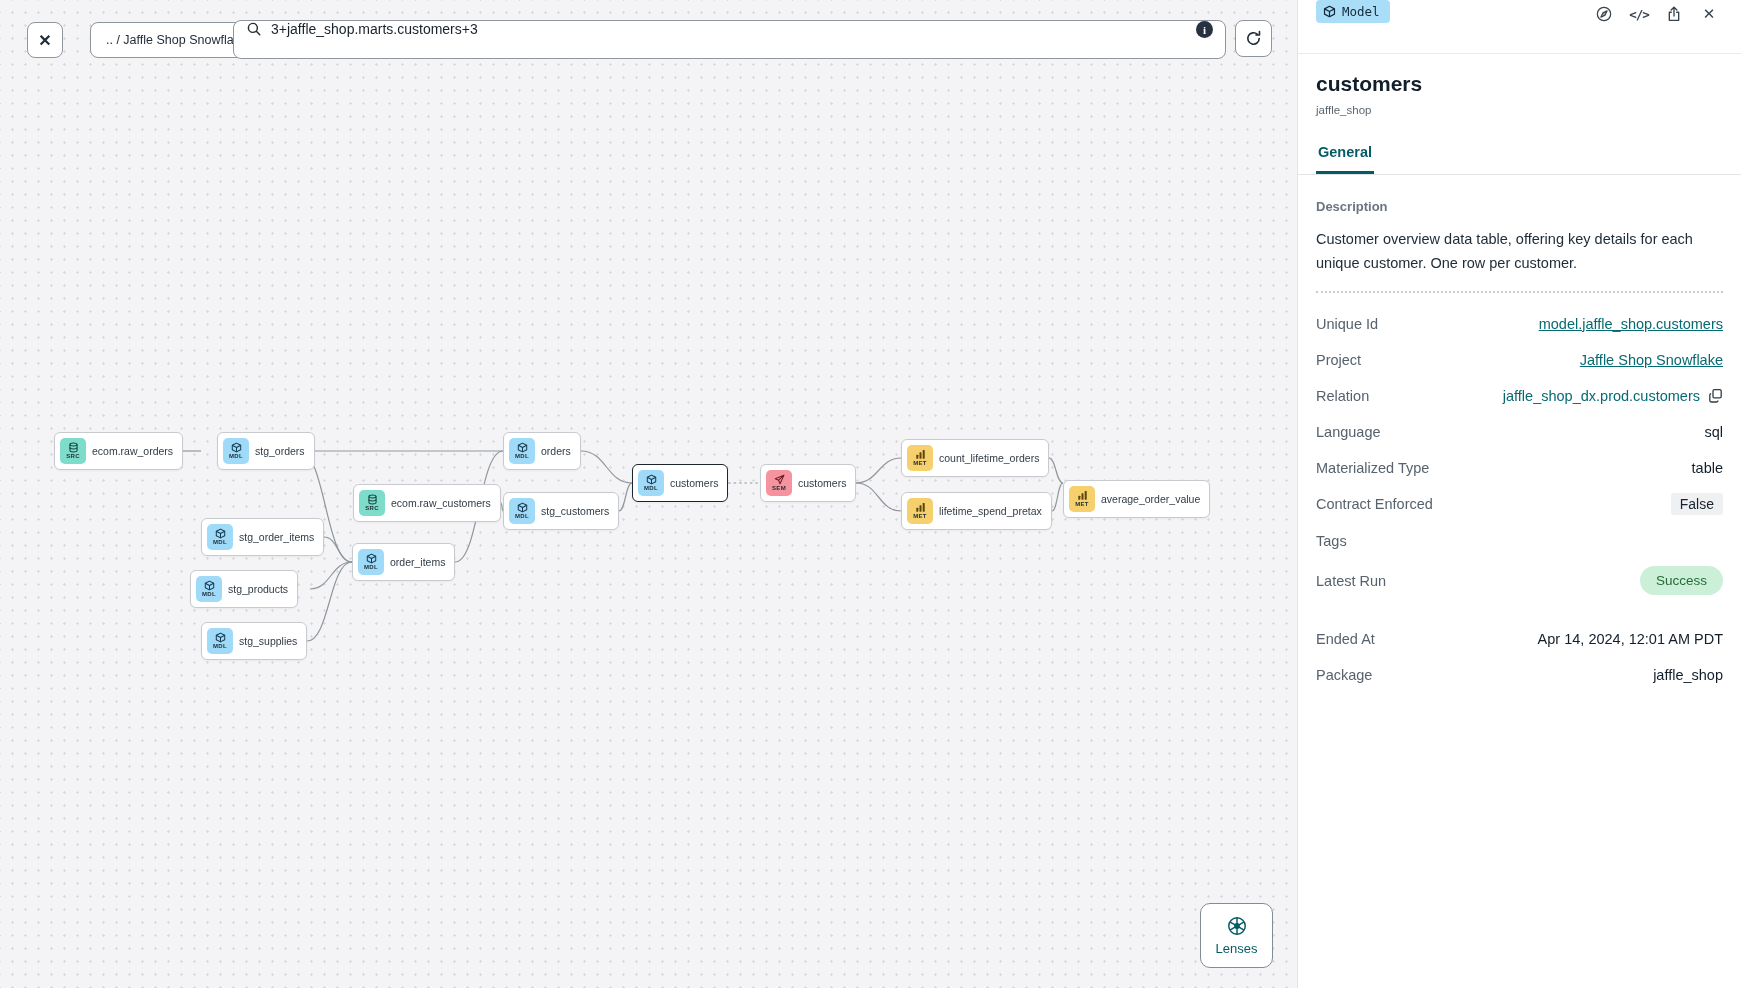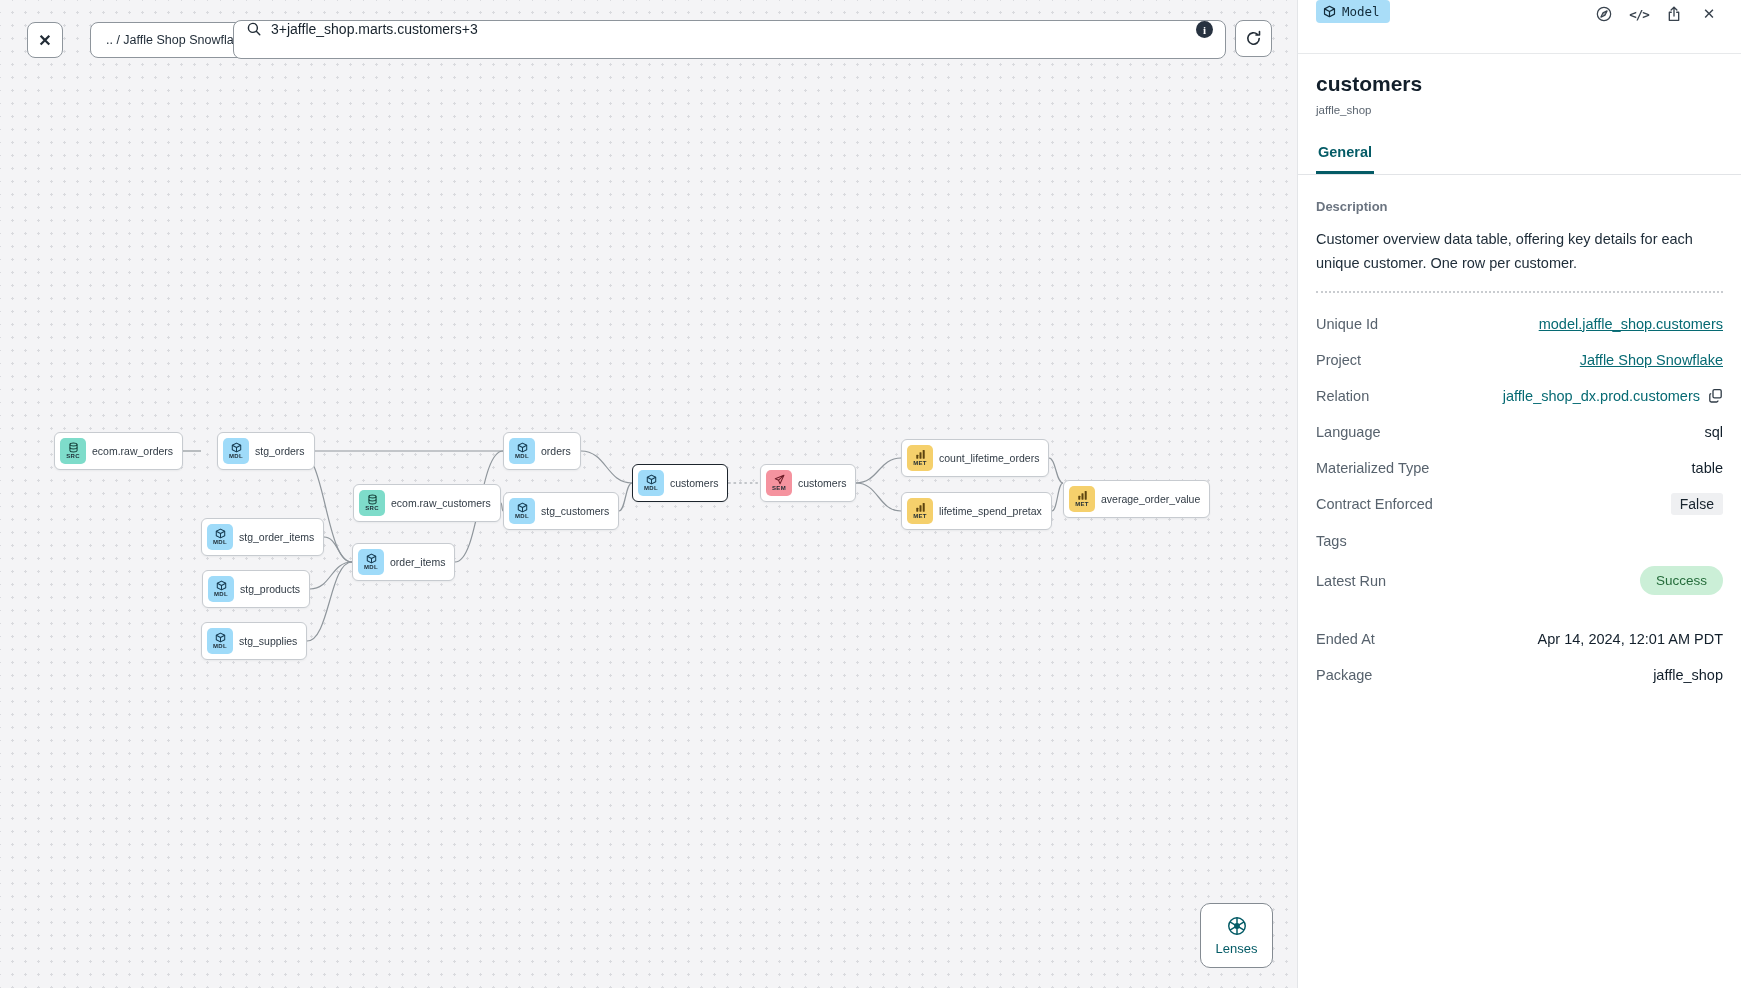--- a/index.html
+++ b/index.html
@@ -175,21 +175,21 @@
           <span class="nbadge" style="background: rgb(159, 219, 249);">
             <svg viewBox="0 0 12 12" fill="none" stroke="#14394f" stroke-width="1.1" stroke-linejoin="round">
               <path d="M6 1.2 L10.6 3.6 V8.4 L6 10.8 L1.4 8.4 V3.6 Z"></path>
               <path d="M1.4 3.6 L6 6 L10.6 3.6"></path>
               <path d="M6 6 V10.8"></path>
             </svg>
             <span class="btext">MDL</span>
           </span>
           <span class="nlabel">stg_order_items</span>
         </div>
-        <div class="node" style="left: 202px; top: 570px;">
+        <div class="node" style="left: 190px; top: 570px;">
           <span class="nbadge" style="background: rgb(159, 219, 249);">
             <svg viewBox="0 0 12 12" fill="none" stroke="#14394f" stroke-width="1.1" stroke-linejoin="round">
               <path d="M6 1.2 L10.6 3.6 V8.4 L6 10.8 L1.4 8.4 V3.6 Z"></path>
               <path d="M1.4 3.6 L6 6 L10.6 3.6"></path>
               <path d="M6 6 V10.8"></path>
             </svg>
             <span class="btext">MDL</span>
           </span>
           <span class="nlabel">stg_products</span>
         </div>

